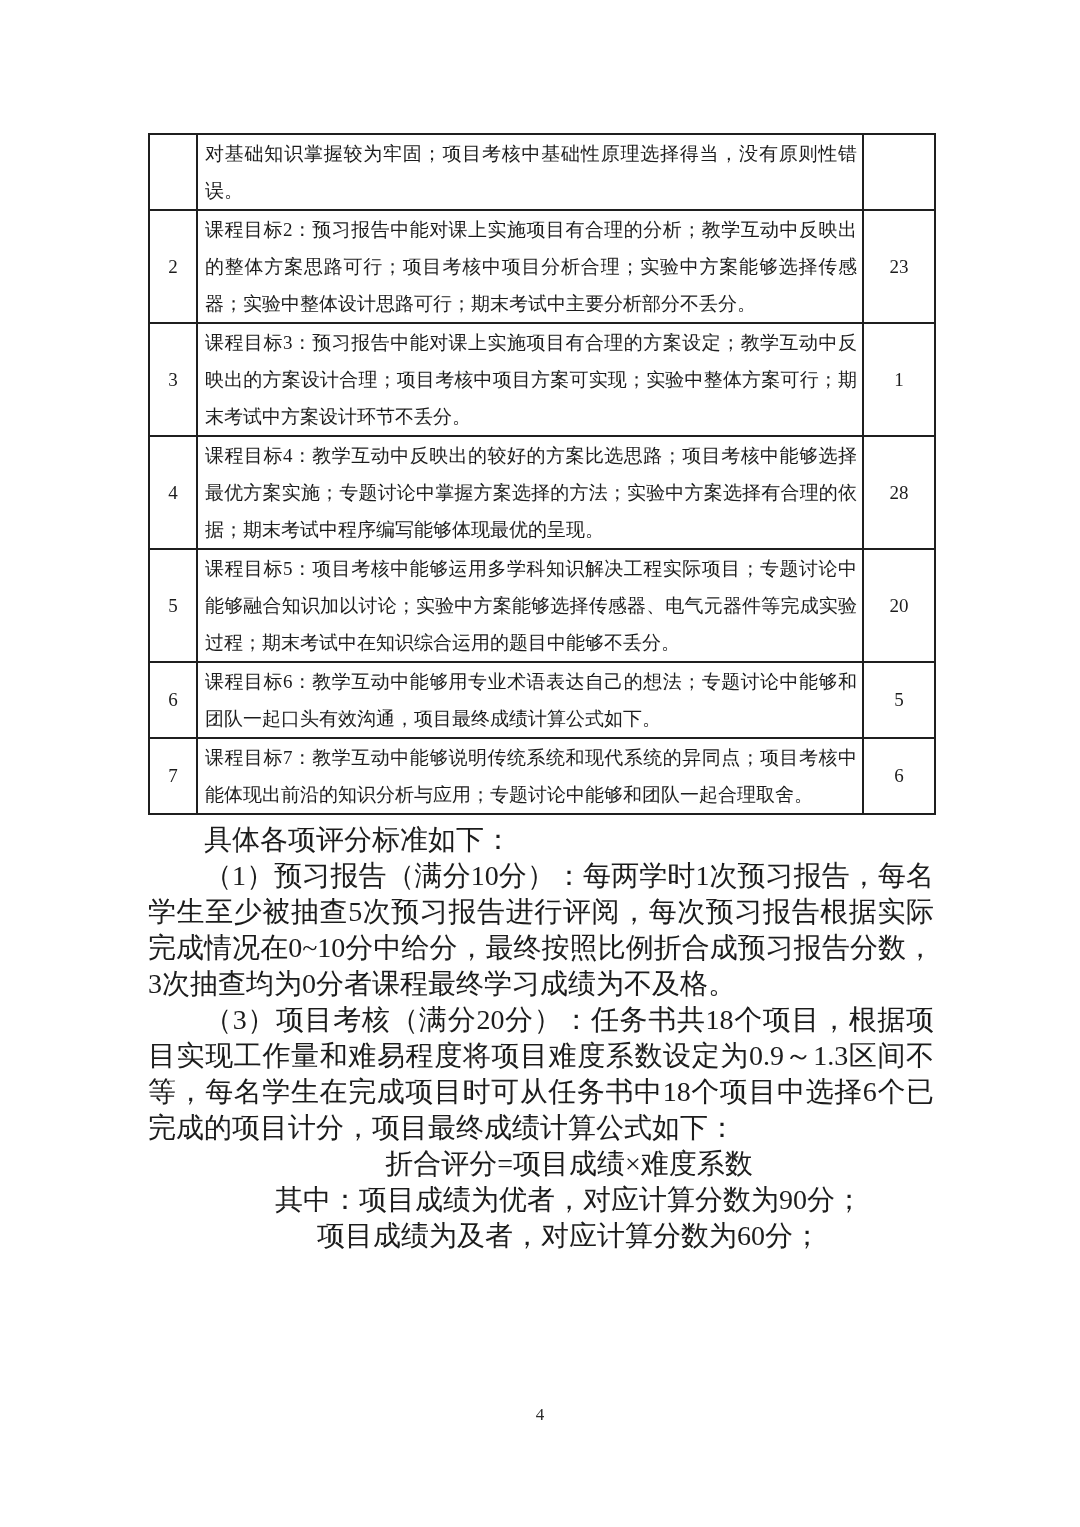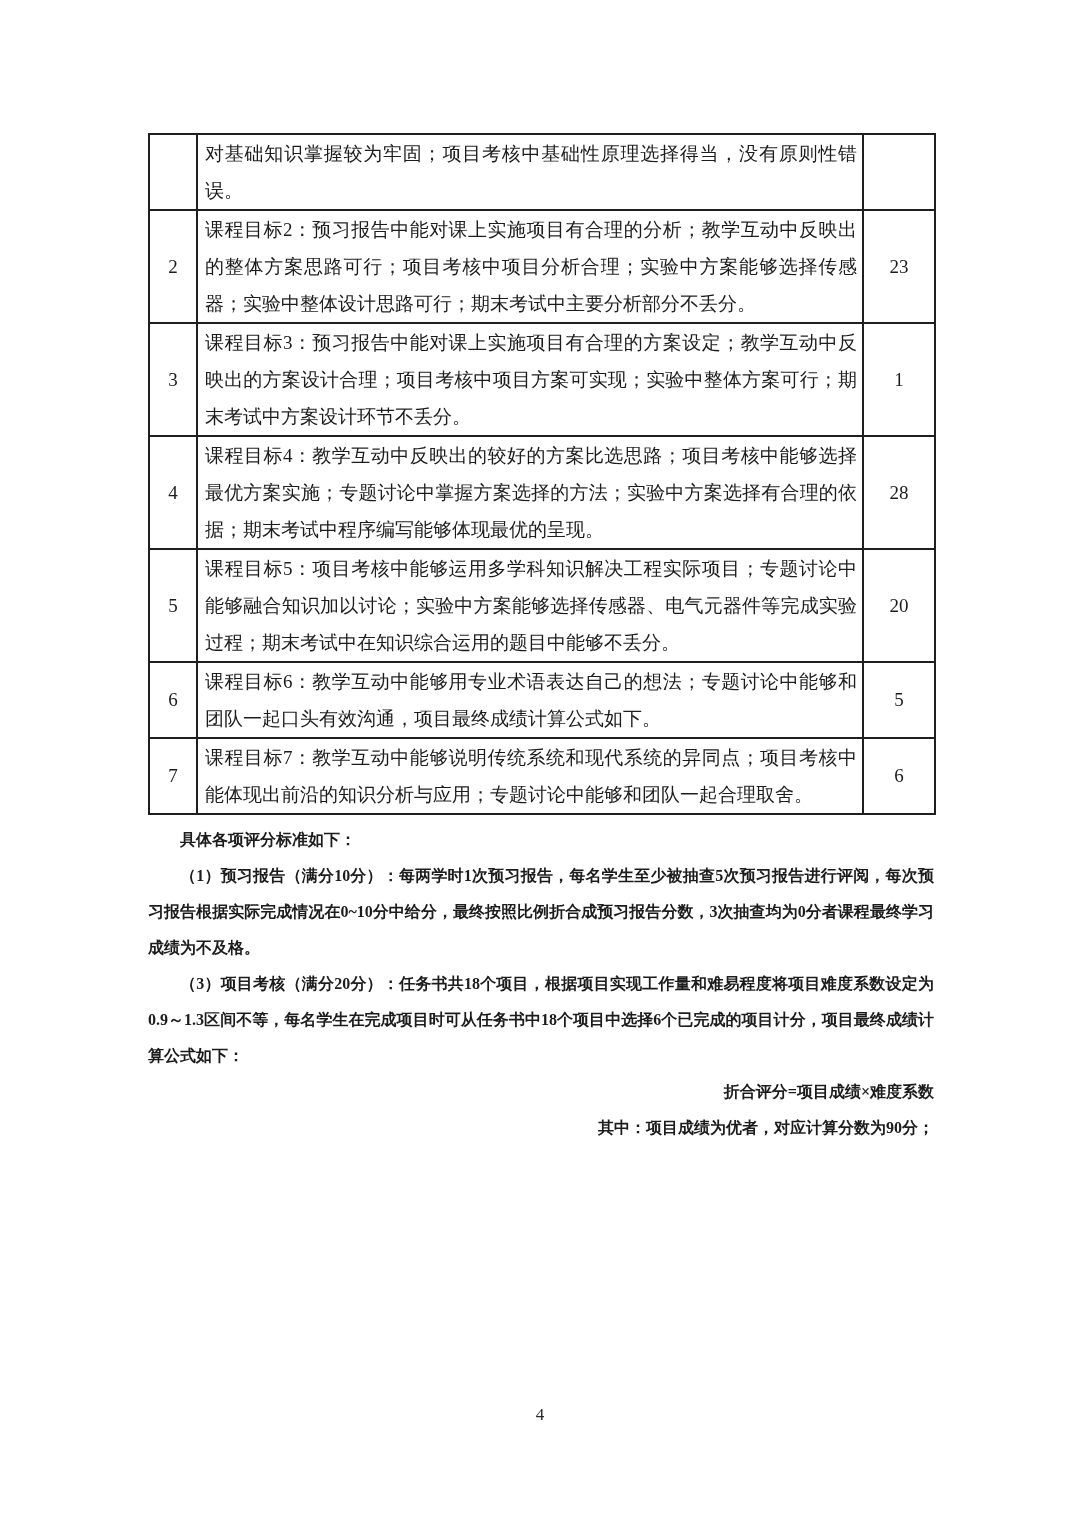--- a/index.html
+++ b/index.html
@@ -44,31 +44,30 @@
     text-justify: inter-ideograph;
   }
   tr.r-1line { height: 37px; }
   tr.r-3line { height: 111px; }
   tr.r-3line-b { height: 113px; }
   tr.r-2line-a { height: 74px; }
   tr.r-2line-b { height: 70px; }
 
   .body-text {
     margin-top: 7px;
-    font-size: 16px;
+    font-size: 28px;
     line-height: 36px;
-    font-weight: bold;
   }
   .body-text p {
     text-align: justify;
     text-justify: inter-ideograph;
     text-indent: 2em;
   }
   .body-text .plain-line {
-    text-align: right;
+    text-align: center;
     padding-left: 2em;
     text-indent: 0;
   }
   .page-number {
     position: absolute;
     left: 0;
     width: 100%;
     top: 1405px;
     text-align: center;
     font-size: 17px;
@@ -125,18 +124,19 @@
         </tr>
       </tbody>
     </table>
 
     <div class="body-text">
       <p>具体各项评分标准如下：</p>
       <p>（1）预习报告（满分10分）：每两学时1次预习报告，每名学生至少被抽查5次预习报告进行评阅，每次预习报告根据实际完成情况在0~10分中给分，最终按照比例折合成预习报告分数，3次抽查均为0分者课程最终学习成绩为不及格。</p>
       <p>（3）项目考核（满分20分）：任务书共18个项目，根据项目实现工作量和难易程度将项目难度系数设定为0.9～1.3区间不等，每名学生在完成项目时可从任务书中18个项目中选择6个已完成的项目计分，项目最终成绩计算公式如下：</p>
       <p class="plain-line">折合评分=项目成绩×难度系数</p>
       <p class="plain-line">其中：项目成绩为优者，对应计算分数为90分；</p>
+      <p class="plain-line">项目成绩为及者，对应计算分数为60分；</p>
     </div>
 
   </div>
 
   <div class="page-number">4</div>
 </div>
 
 </body></html>

